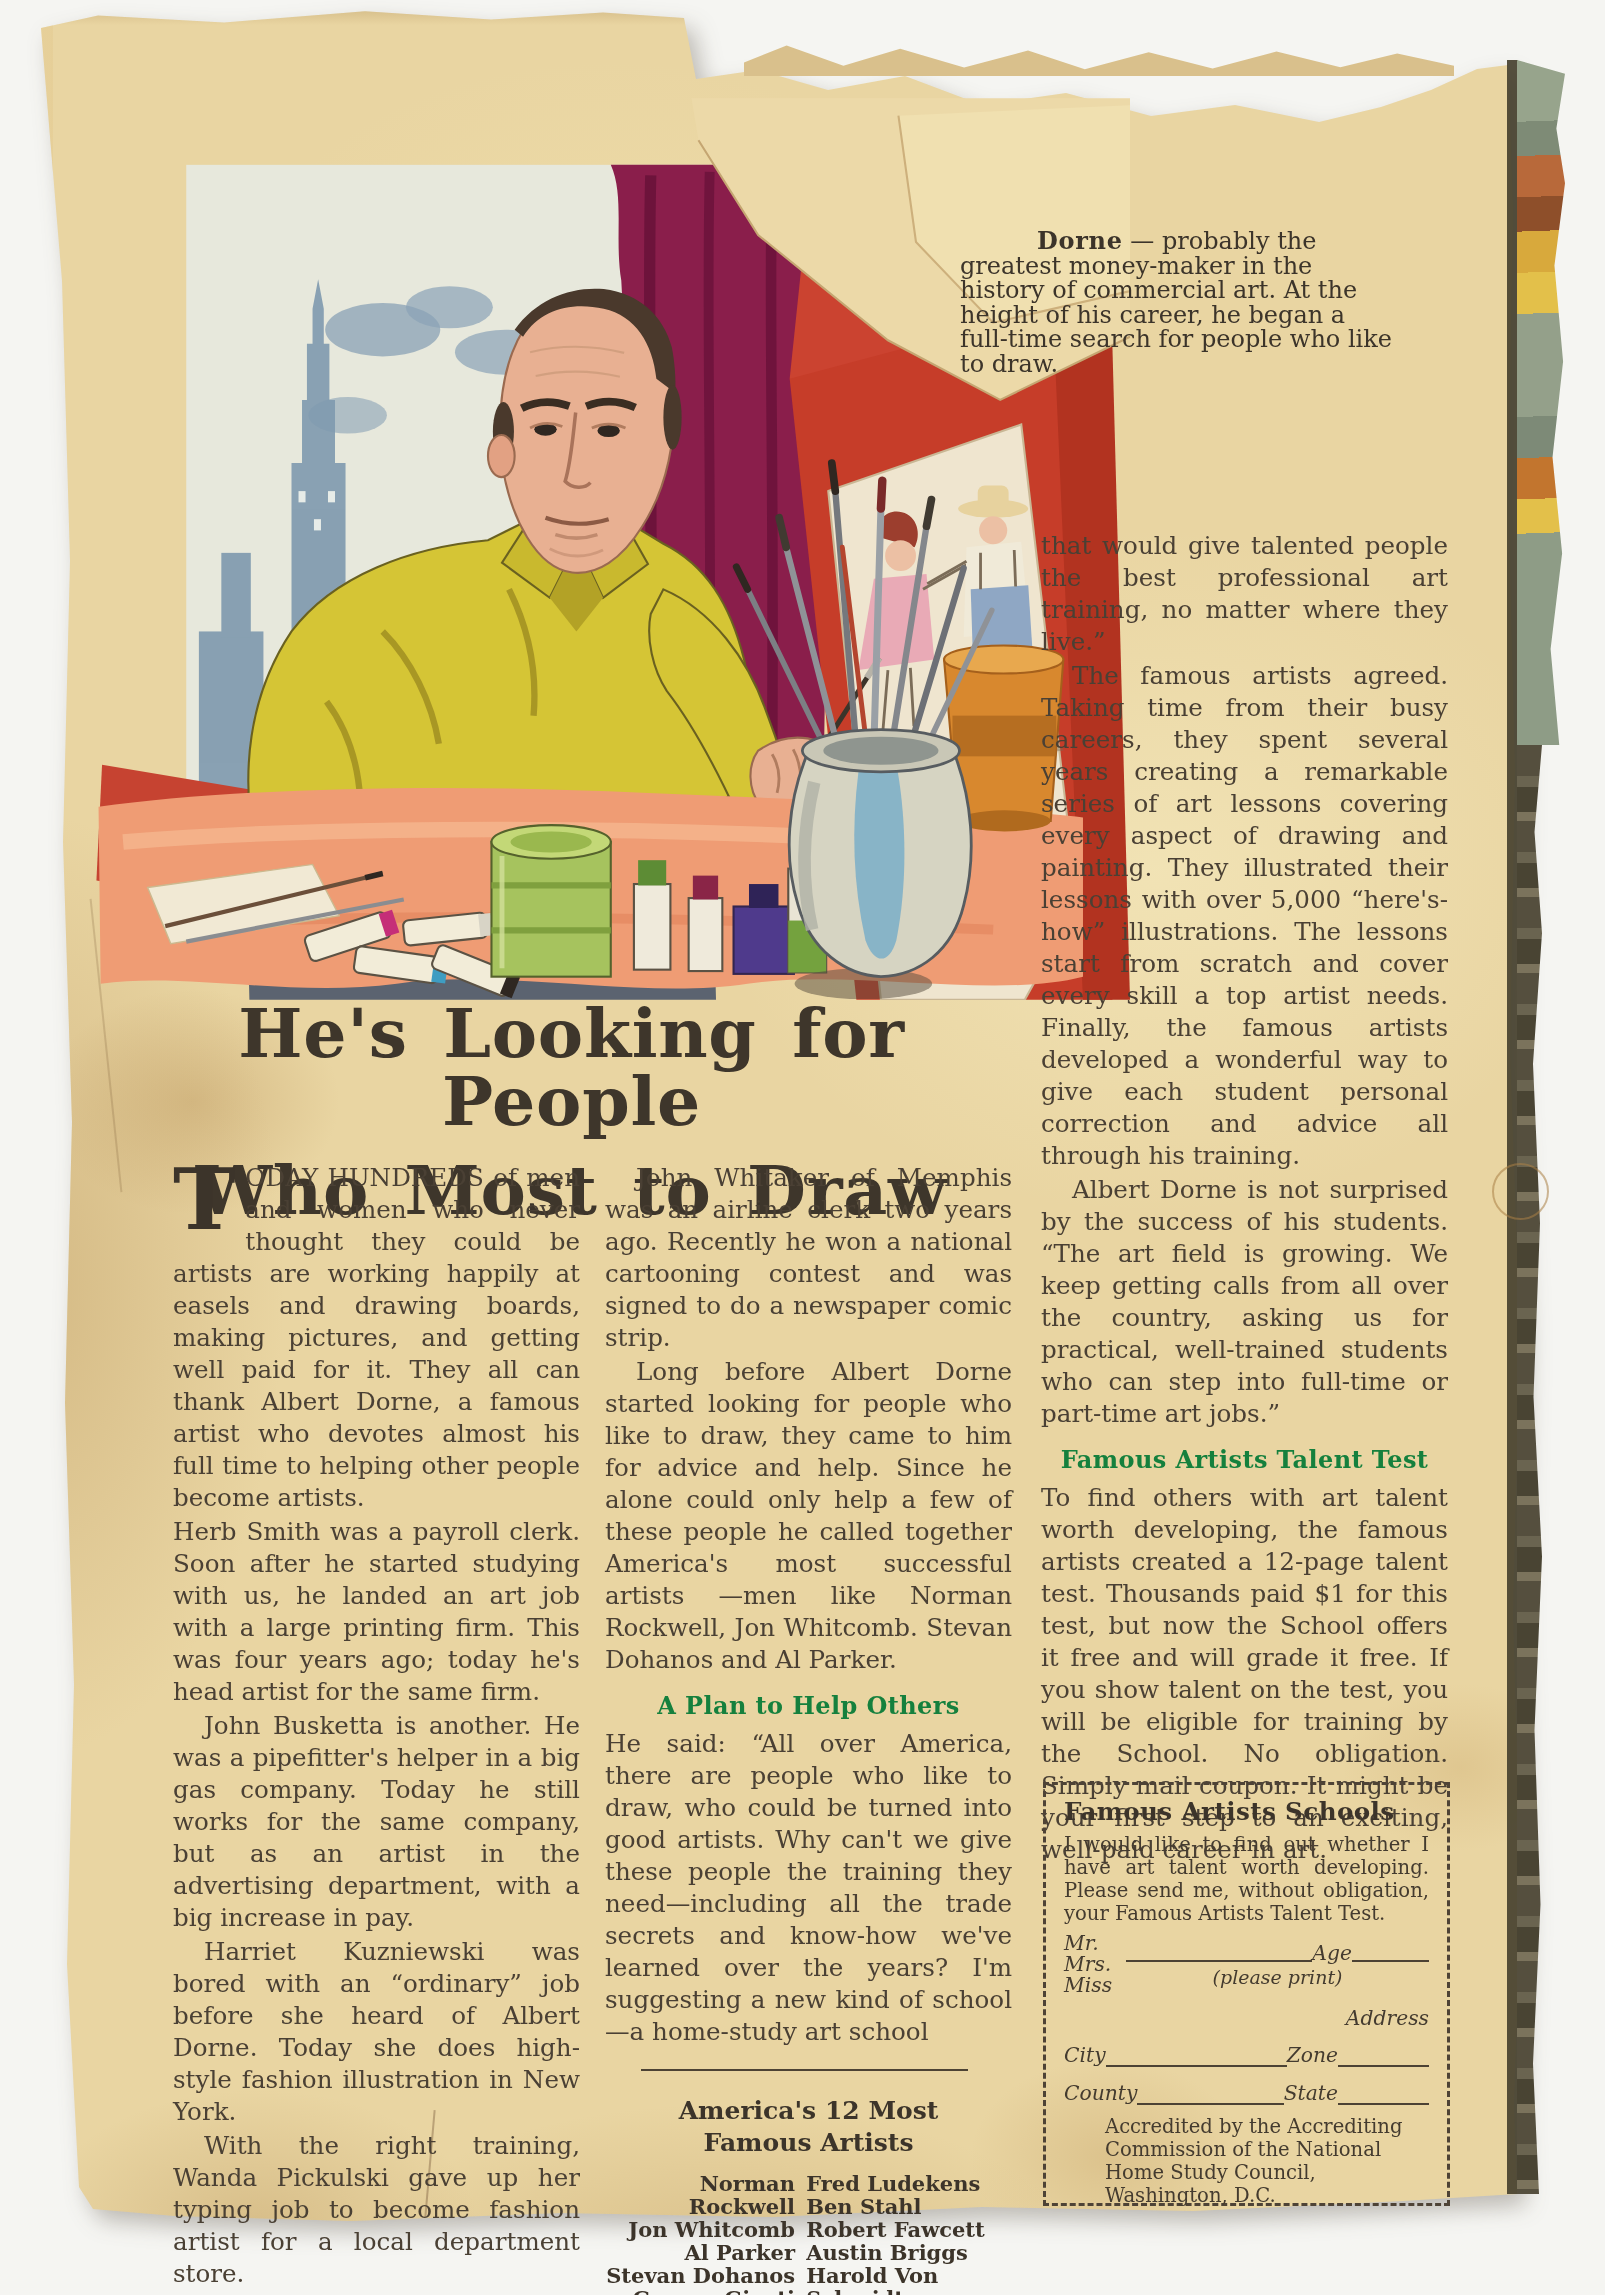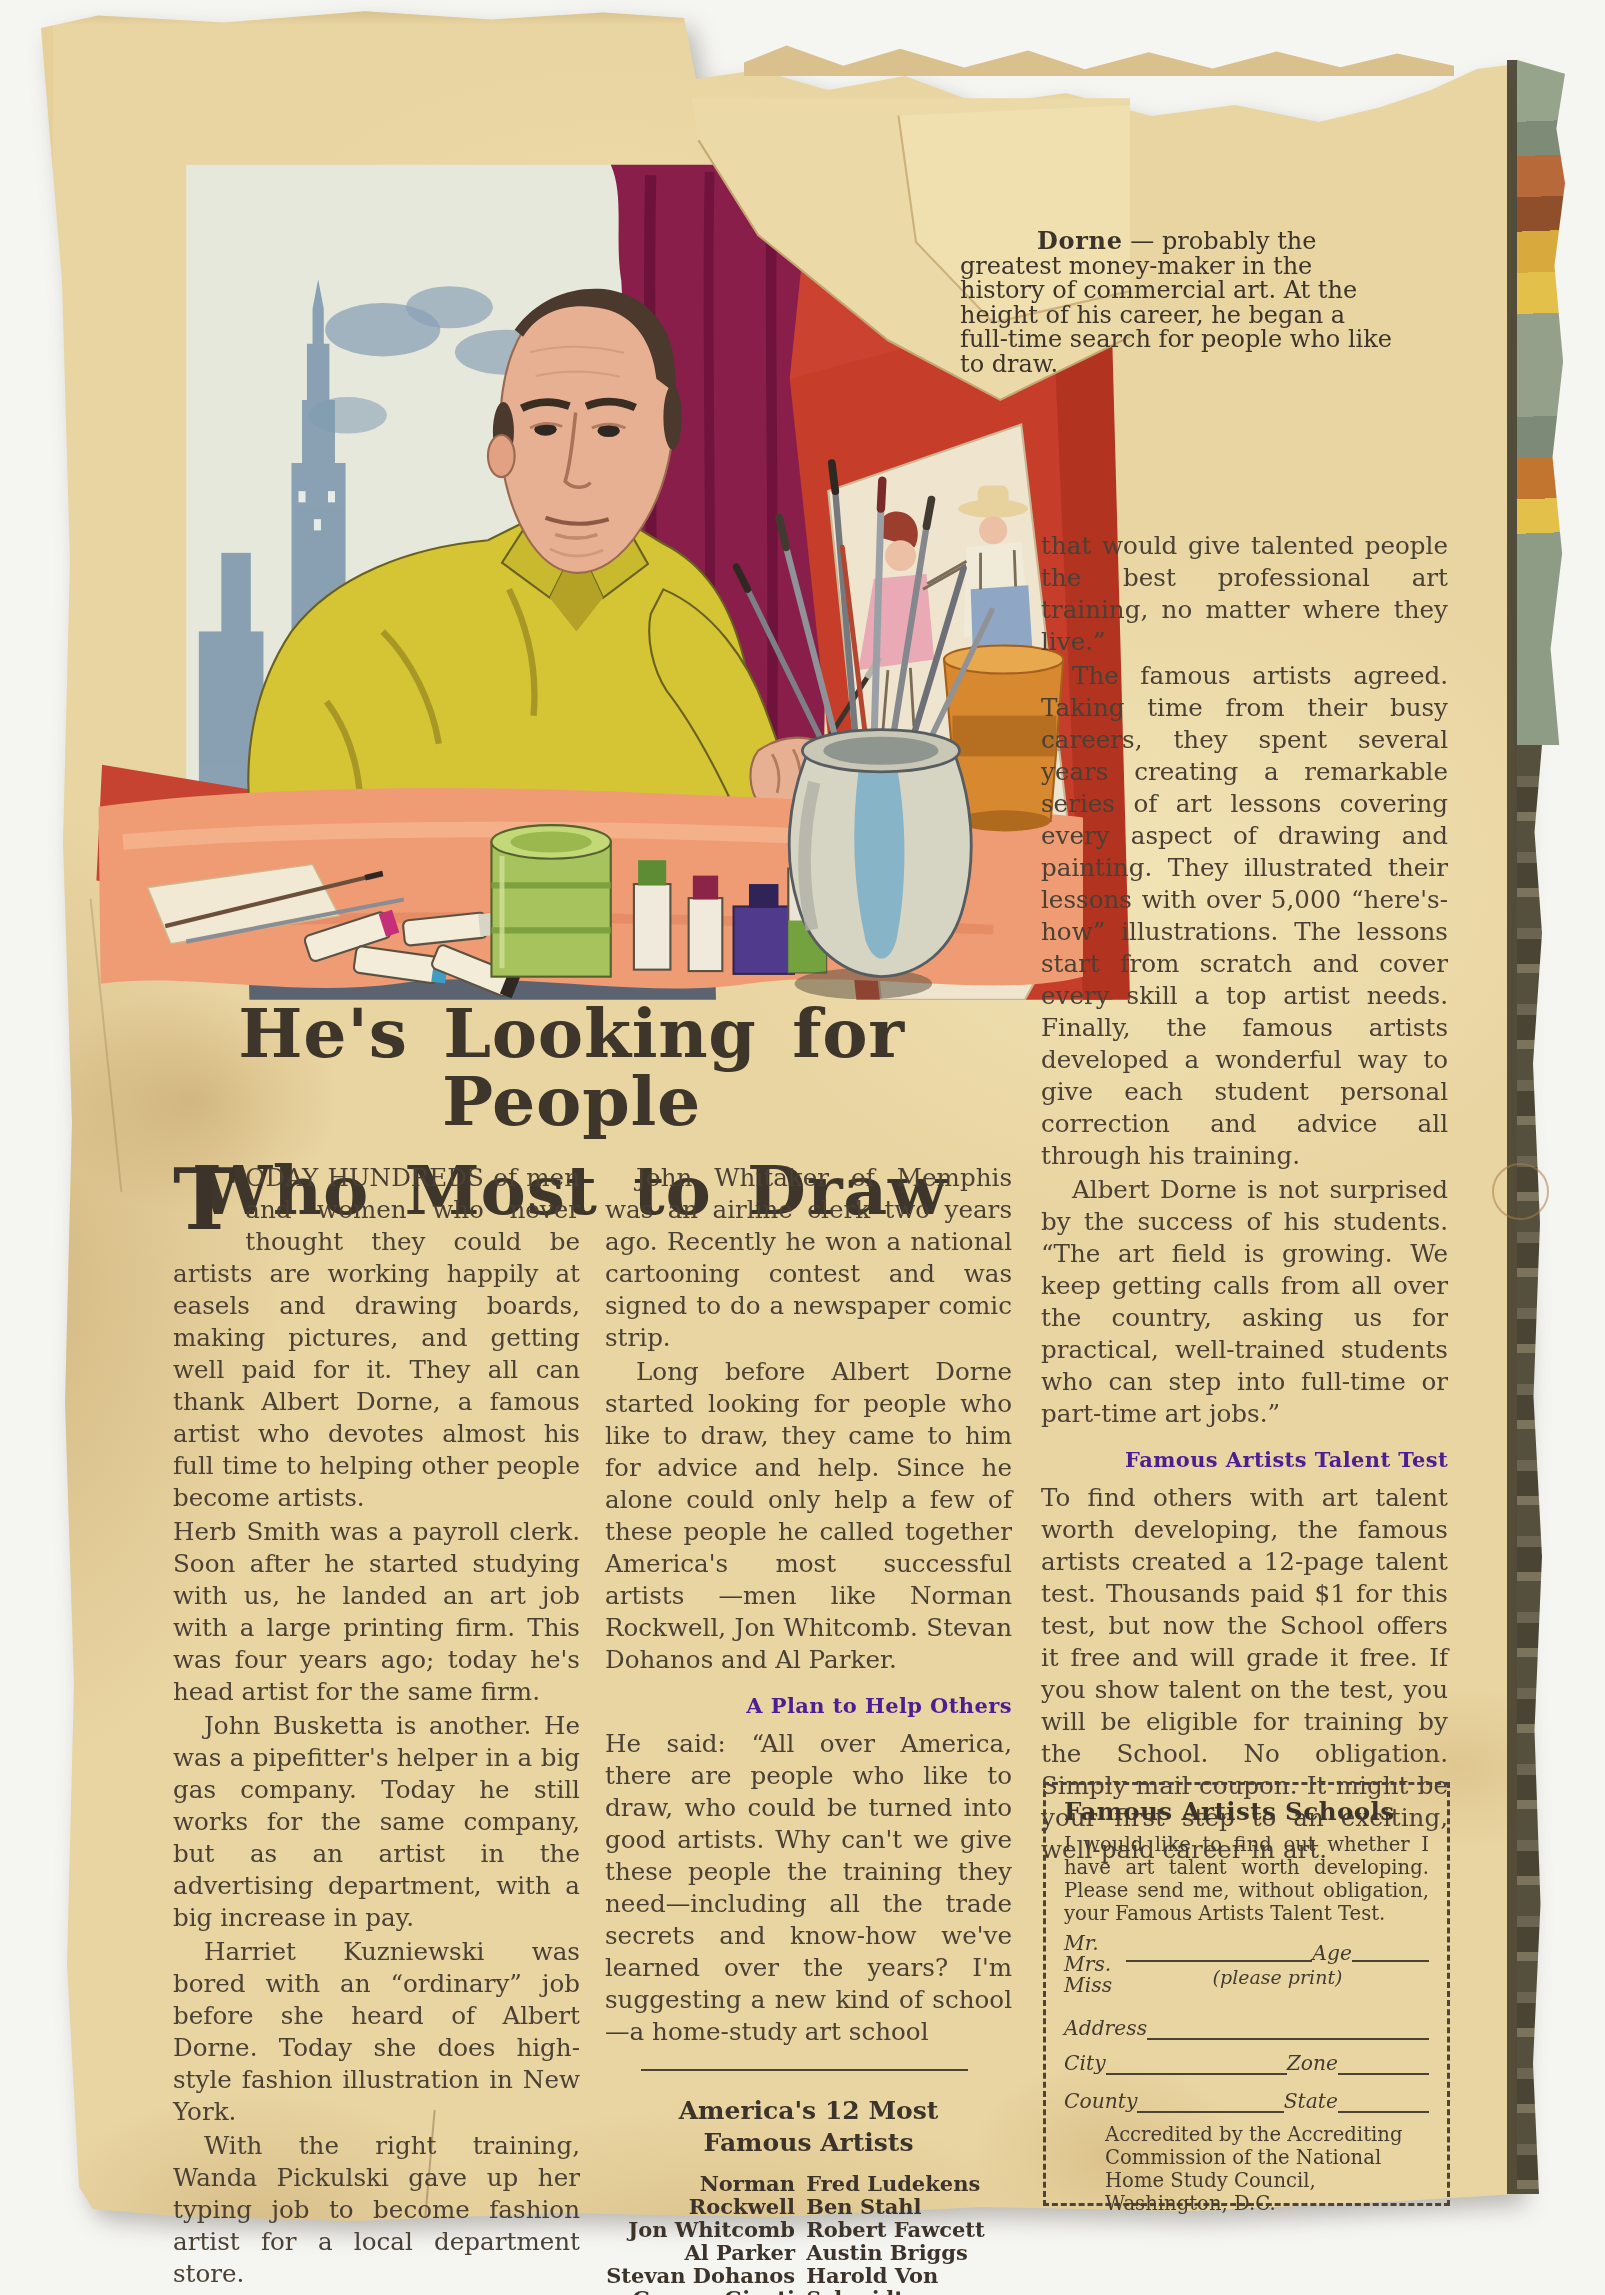--- a/index.html
+++ b/index.html
@@ -52,21 +52,21 @@
     color:#3c342a;text-indent:77px;}
   .caption b{letter-spacing:0.7px;}
 
   .headline{position:absolute;left:105px;top:999px;width:933px;text-align:center;color:#3e362b;
     font-weight:bold;font-size:68px;line-height:1.0;letter-spacing:0.7px;word-spacing:11.2px;}
   .headline .hl2{margin-top:21px;}
 
   .col{position:absolute;width:407px;font-size:24.6px;line-height:32px;text-align:justify;color:#4a4034;}
   .col p{margin:0 0 2.1px 0;}
   .col .indent{text-indent:31px;}
-  .subhead{font-weight:bold;color:#4c1d95;font-size:21px;line-height:32px;margin:14px 0 5.6px 0;text-align:right;letter-spacing:0.4px;}
+  .subhead{font-weight:bold;color:#15803d;font-size:24px;line-height:32px;margin:14px 0 5.6px 0;text-align:center;letter-spacing:0.4px;}
   .subhead span{display:block;}
   .col-left{left:173px;top:1162px;height:1038px;}
   .col-mid{left:605px;top:1162px;height:1038px;}
   .col-right{left:1041px;top:530px;height:1193px;font-size:24.6px;}
 
   .dropcap{float:left;font-weight:bold;font-size:84px;line-height:63px;margin:5.6px 9.8px 0 0;color:#3c342a;}
 
   .mid-rule{width:327px;height:2.8px;background:#4c4234;margin:21px 0 0 36px;}
   .artists{margin-top:24px;text-align:center;color:#3c342a;}
   .artists .a-title{font-weight:bold;font-size:25px;line-height:32px;}
@@ -83,21 +83,21 @@
   .titles span{display:block;}
   .name-main{flex:1;display:flex;flex-direction:column;justify-content:center;}
   .nm-top{display:flex;align-items:flex-start;font-style:italic;font-size:20.3px;}
   .fline{border-bottom:2.1px solid #4c4234;height:19.6px;display:inline-block;}
   .grow{flex:1;}
   .w110{width:77px;}
   .w130{width:91px;}
   .lbl{font-style:italic;font-size:20.3px;}
   .nm-print{text-align:center;font-style:italic;font-size:19px;margin-top:1.4px;}
   .c-row{display:flex;align-items:flex-end;font-style:italic;font-size:20.3px;}
-  .r-addr{margin-top:20px;}
+  .r-addr{margin-top:10px;flex-direction:column;}
   .r-city{margin-top:11.2px;}
   .r-county{margin-top:14px;}
   .c-accr{margin:9.8px 1.4px 0 41px;font-size:19.6px;line-height:23px;font-style:normal;}
 </style>
 </head>
 <body>
 
 <div class="canvas">
   <div class="page-wrap">
     <div class="page"></div>

